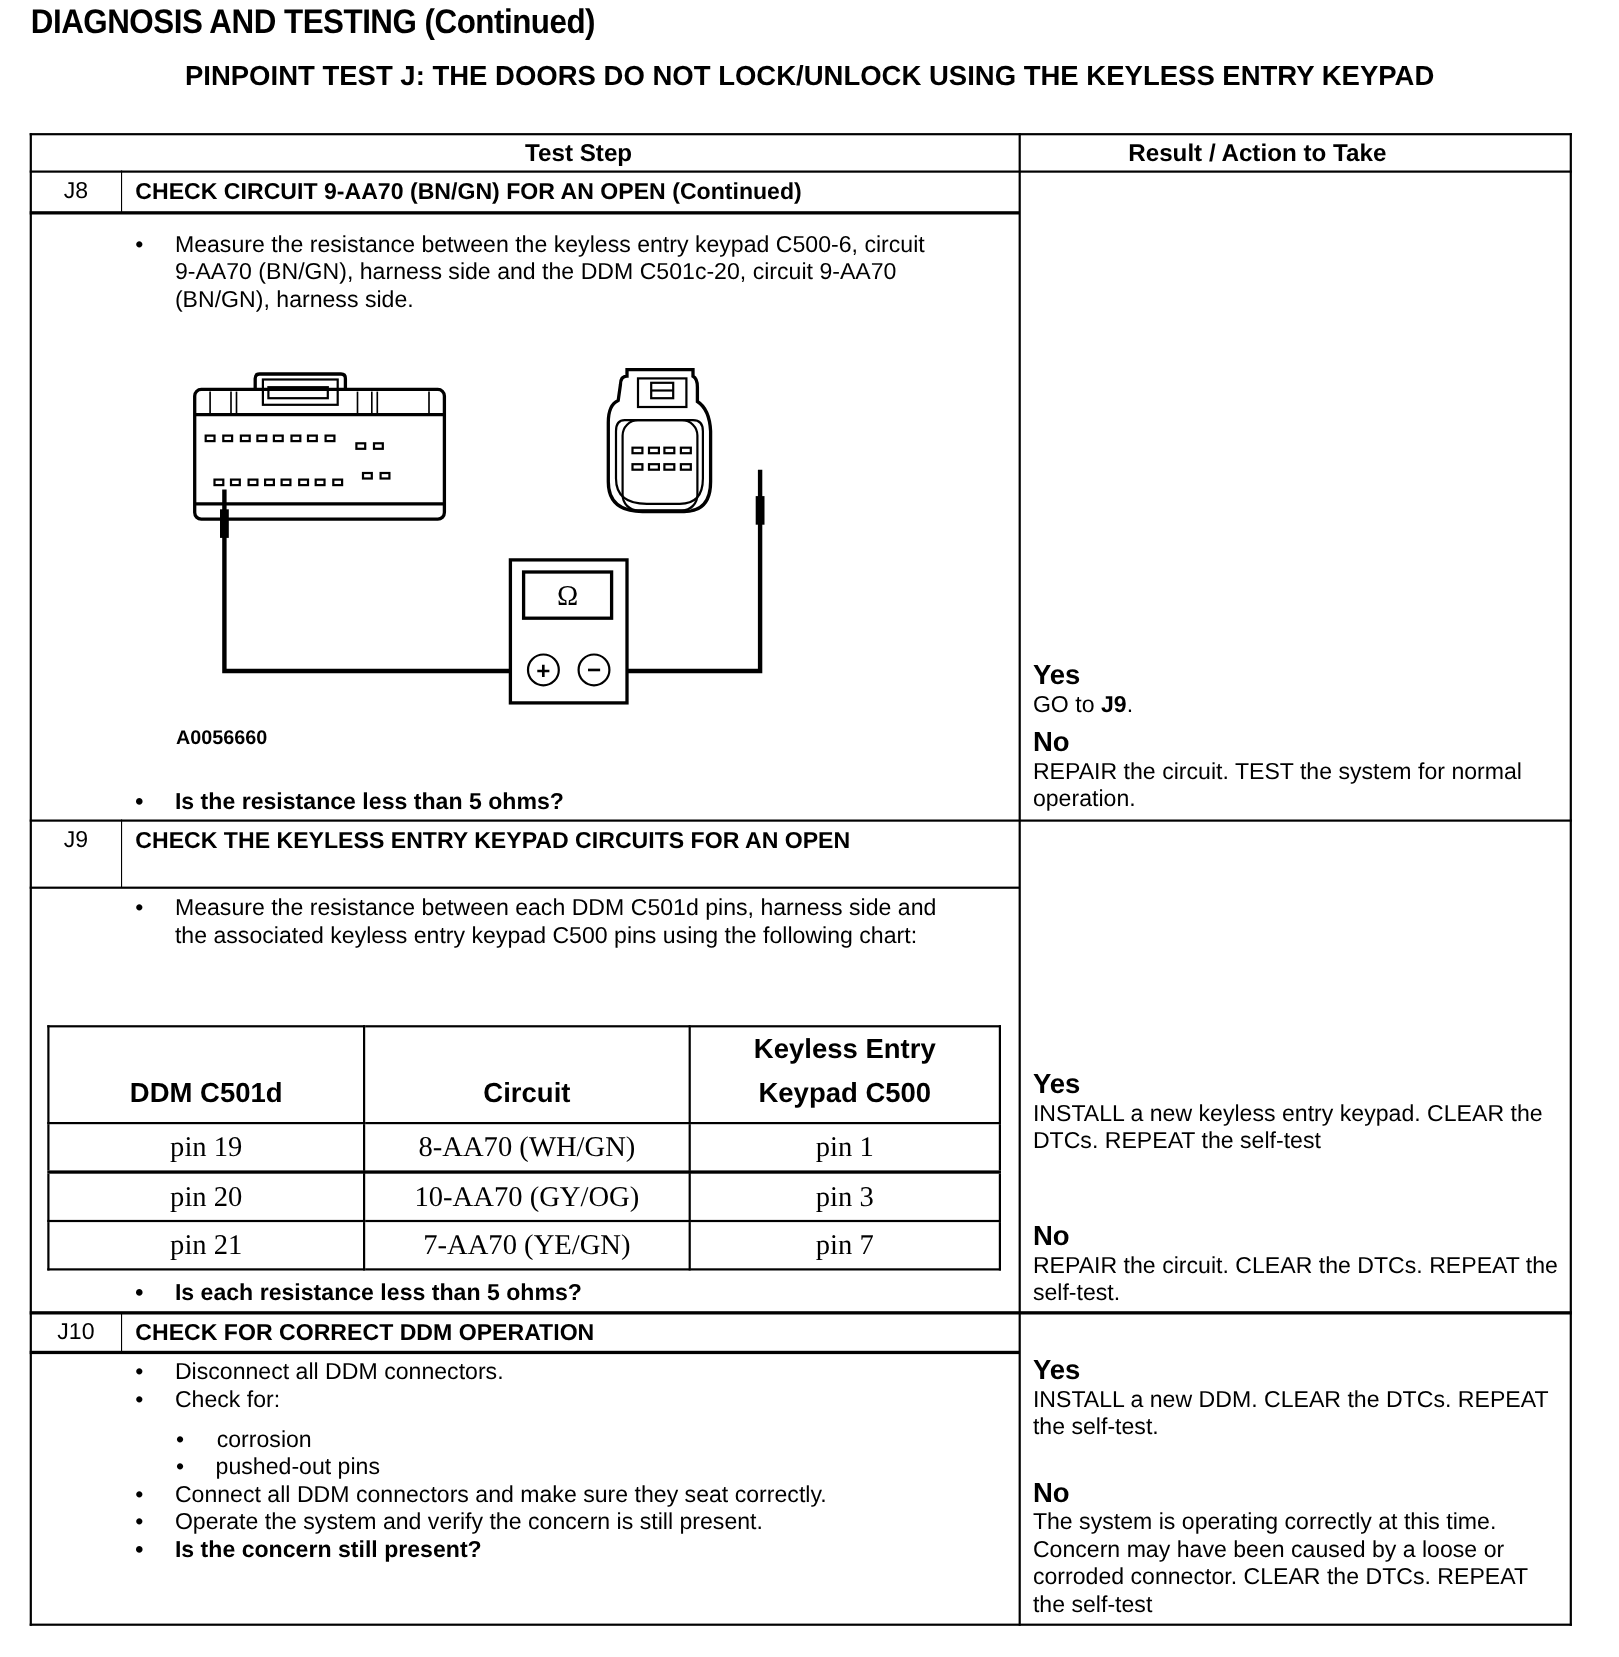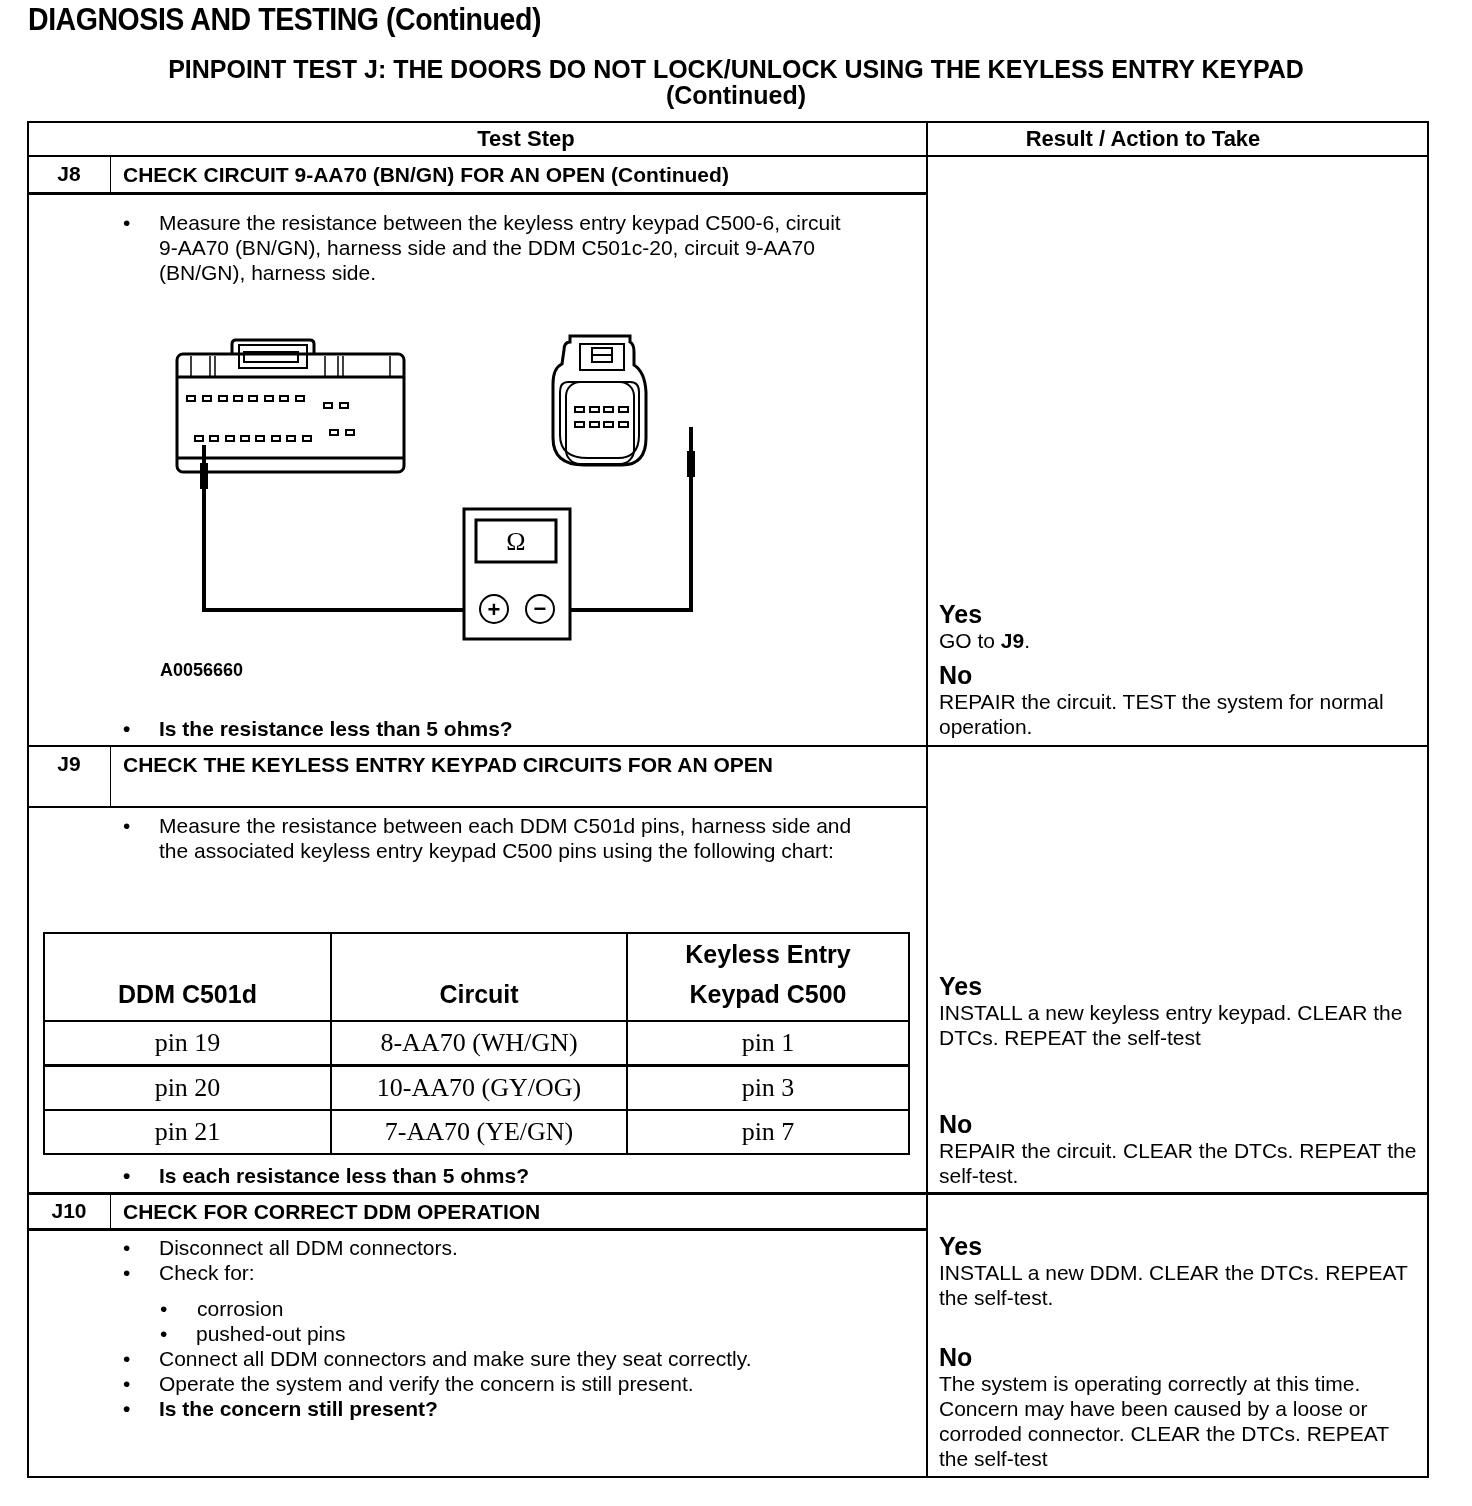--- a/index.html
+++ b/index.html
@@ -3,41 +3,40 @@
 <meta charset="utf-8">
 <style>
   html, body { margin: 0; padding: 0; background: #ffffff; }
   body { width: 1472px; height: 1506px; position: relative; color: #000; font-family: "Liberation Sans", sans-serif; overflow: hidden; }
   .abs { position: absolute; }
   .doc-title { left: 28px; top: 2px; font-size: 31px; font-weight: bold; letter-spacing: -0.5px; transform: scaleX(0.92); transform-origin: left top; white-space: nowrap; }
   .pp-title { left: 0; width: 1472px; top: 56px; text-align: center; font-size: 25px; font-weight: bold; line-height: 26px; }
   .pp-title span { display: block; }
   .line { position: absolute; background: #000; }
   .hdr { font-size: 22px; font-weight: bold; white-space: nowrap; }
-  .step-id { font-size: 21px; font-weight: bold; text-align: center; width: 82px; }
+  .step-id { font-size: 21px; font-weight: normal; text-align: center; width: 82px; }
   .step-title { font-size: 21px; font-weight: bold; line-height: 25px; }
   .bullet-row { position: absolute; font-size: 21px; line-height: 25px; }
   .bullet-row .dot { position: absolute; left: 0; top: 0; width: 36px; }
   .bullet-row .txt { margin-left: 36px; display: block; }
   .bold { font-weight: bold; }
   .res-label { font-size: 25px; font-weight: bold; line-height: 27px; }
   .res-text { font-size: 21px; line-height: 25px; }
   .fig-label { font-size: 18px; font-weight: bold; }
   table.chart { position: absolute; border-collapse: collapse; }
   table.chart th, table.chart td { border: 2px solid #000; text-align: center; padding: 0; }
   table.chart th { font-family: "Liberation Sans", sans-serif; font-size: 25px; font-weight: bold; vertical-align: bottom; line-height: 40px; padding-bottom: 6px; }
   table.chart td { font-family: "Liberation Serif", serif; font-size: 26px; height: 42px; margin-left: 28px; }
 </style>
 </head>
 <body>
 
 <div class="abs doc-title">DIAGNOSIS AND TESTING (Continued)</div>
 <div class="abs pp-title">
   <span>PINPOINT TEST  J: THE DOORS DO NOT LOCK/UNLOCK USING THE KEYLESS ENTRY KEYPAD</span>
-  <span>(Continued)</span>
 </div>
 
 <div>
   <div class="line" style="left:27px; top:121px; width:1402px; height:2px;"></div>
   <div class="line" style="left:27px; top:121px; width:2px; height:1357px;"></div>
   <div class="line" style="left:1427px; top:121px; width:2px; height:1357px;"></div>
   <div class="line" style="left:27px; top:1476px; width:1402px; height:2px;"></div>
   <div class="line" style="left:926px; top:121px; width:2px; height:1357px;"></div>
   <div class="line" style="left:27px; top:155px; width:1402px; height:2px;"></div>
 

